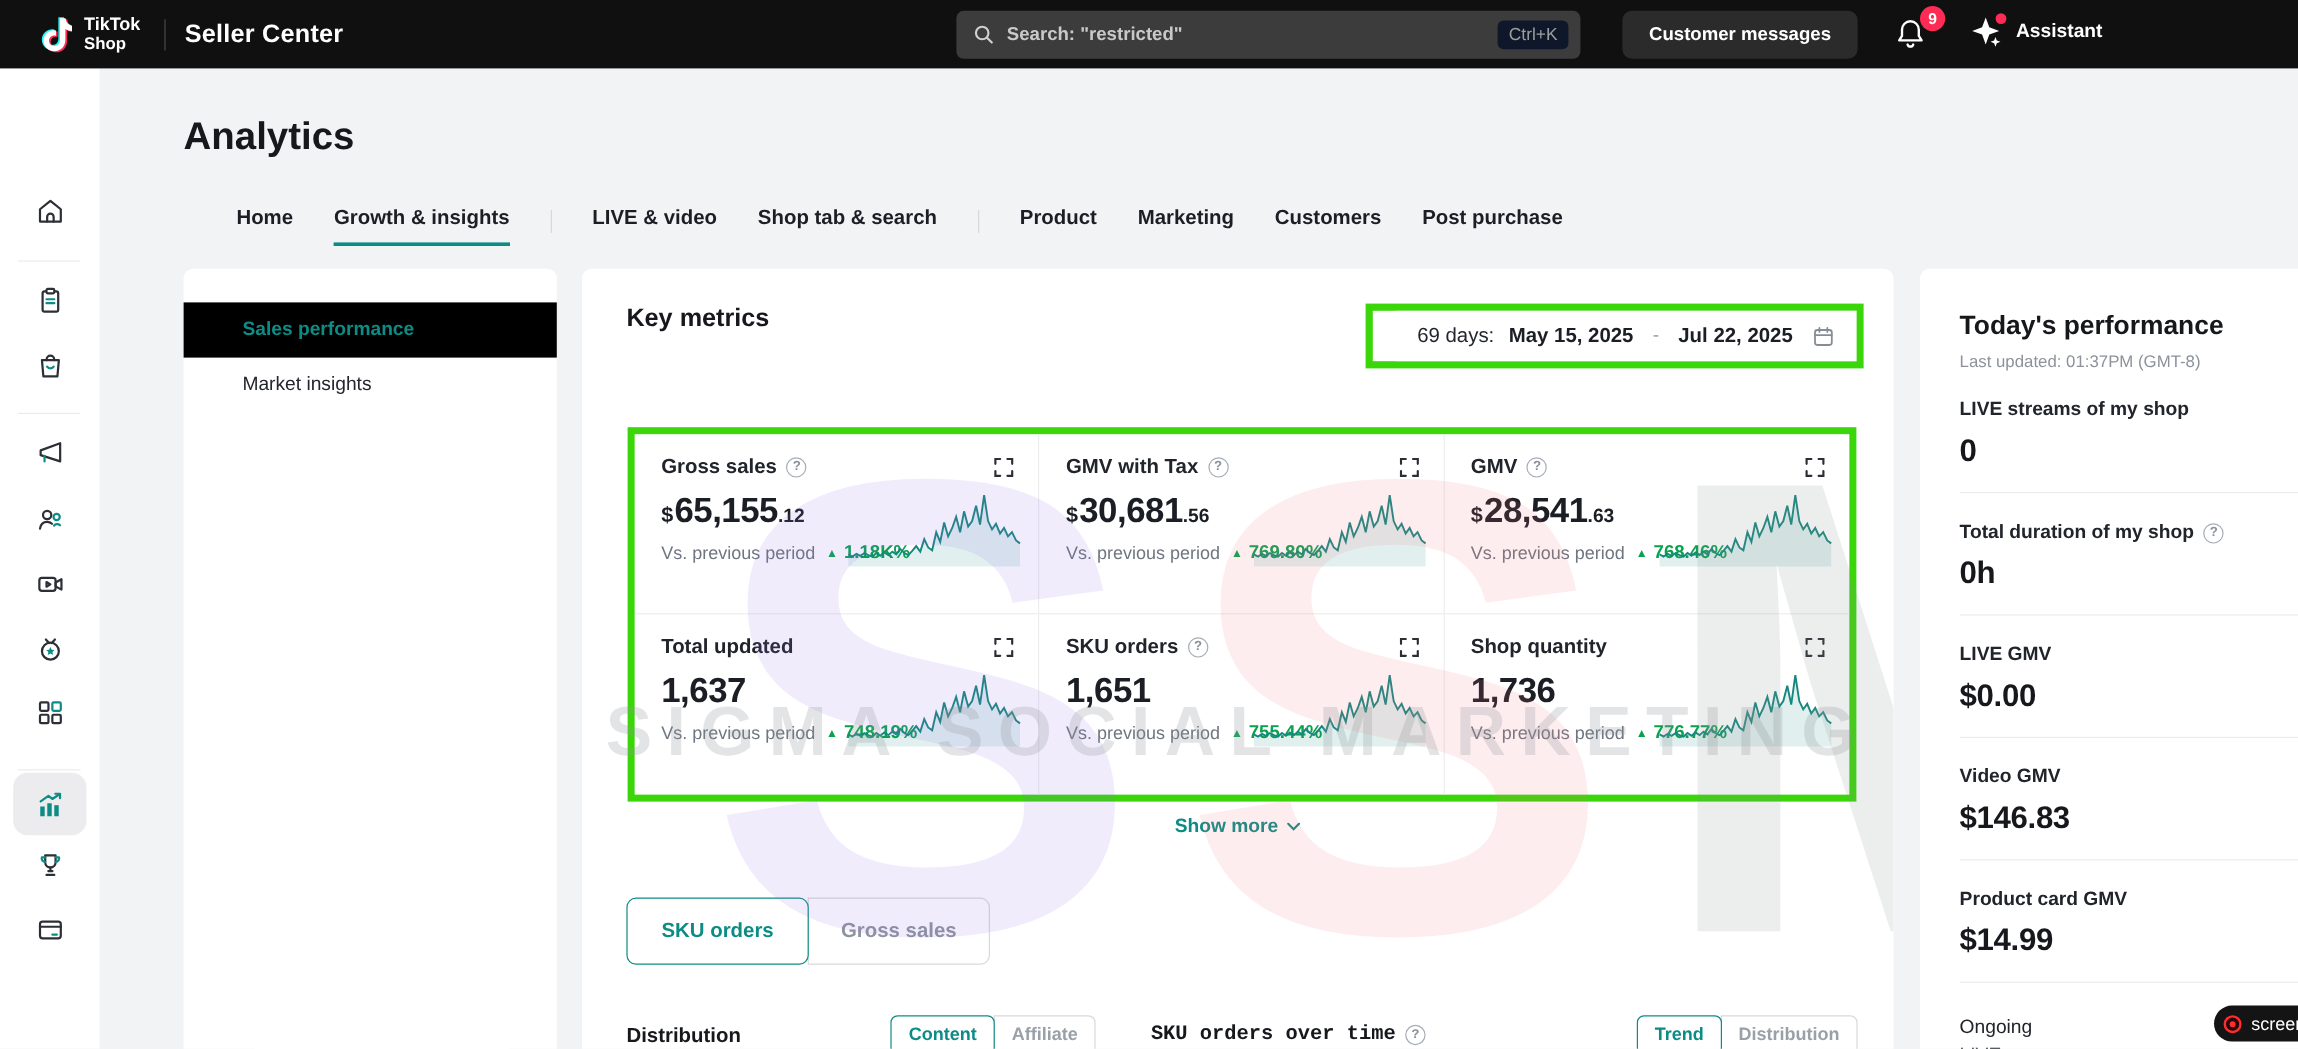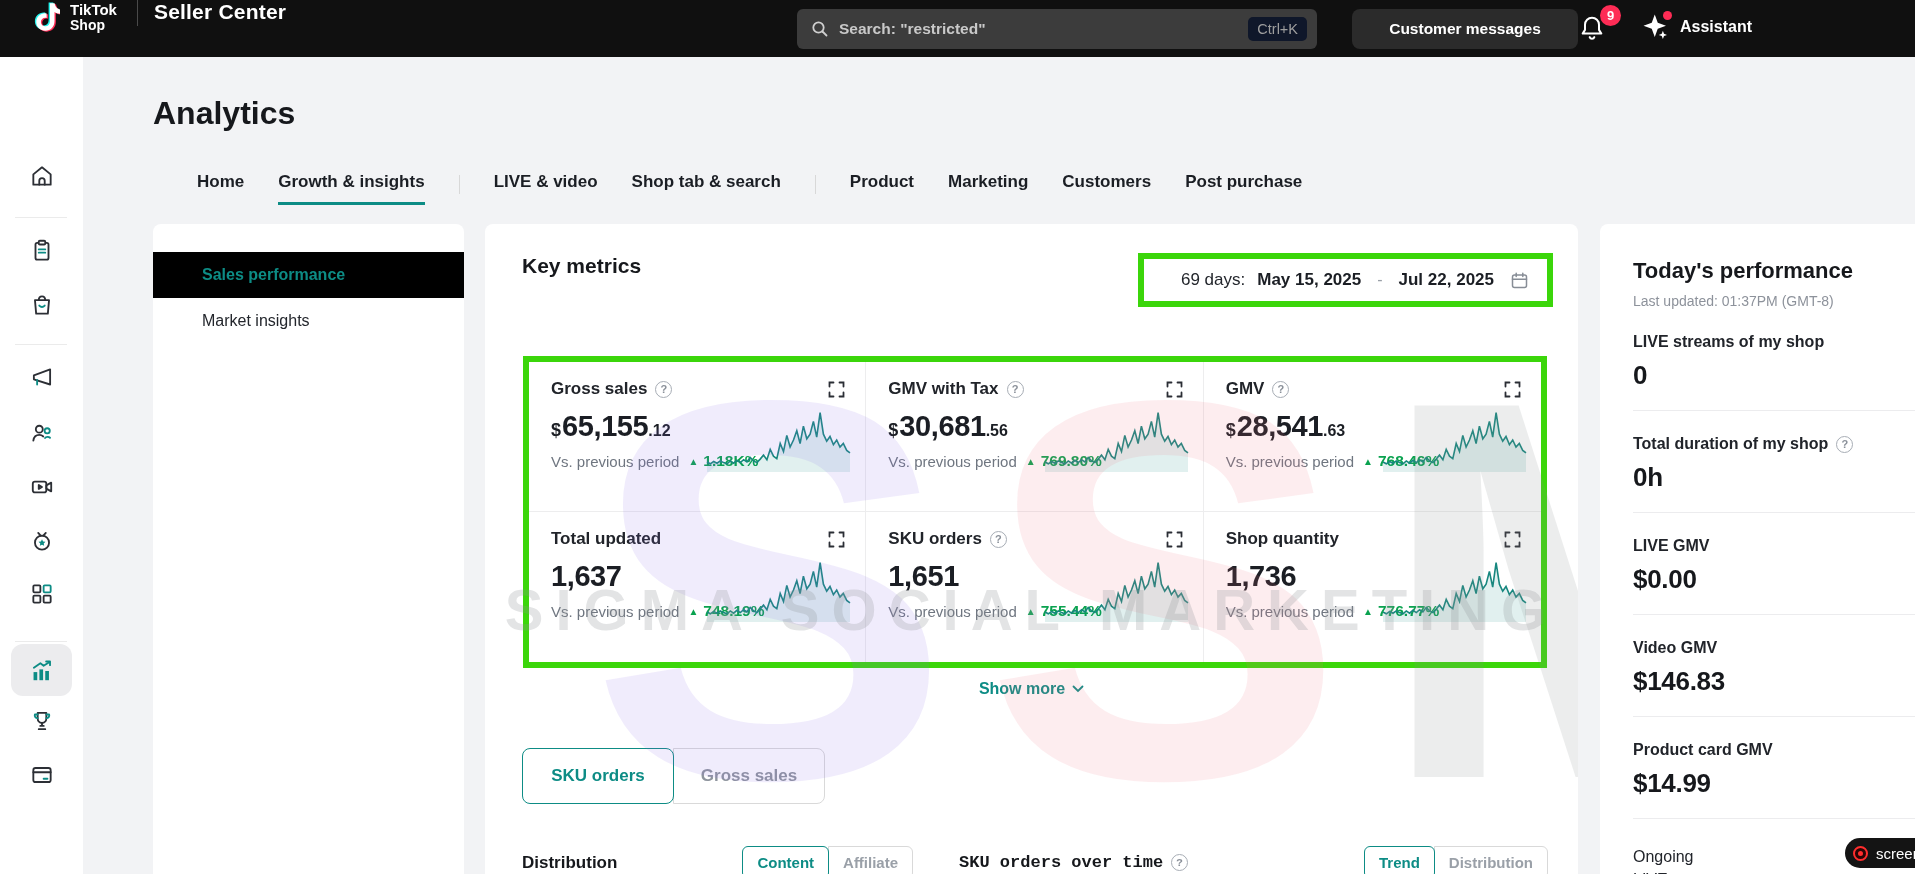--- a/index.html
+++ b/index.html
@@ -5,31 +5,31 @@
   :root{
     --accent:#0d8c85; --positive:#0aa24f; --annotation:#3bd60a; --badge:#fe2c55;
     --ink:#1d2129; --gray:#767c85; --line:#ededee;
   }
   *{margin:0;padding:0;box-sizing:border-box;}
   html,body{width:1915px;height:874px;overflow:hidden;}
   body{font-family:"Liberation Sans","DejaVu Sans",sans-serif;background:#f2f3f5;color:var(--ink);position:relative;}
   svg{display:block;}
 
   
-  .topbar{position:absolute;left:0;top:0;width:1915px;height:57px;background:#101010;display:flex;align-items:flex-start;z-index:100;}
+  .topbar{position:absolute;left:0;top:0;width:1915px;height:57px;background:#101010;display:flex;align-items:center;z-index:100;}
   .logo-wrap{display:flex;align-items:center;gap:10px;margin-left:30px;}
   .logo-text{color:#fff;font-weight:700;line-height:1.05;}
   .logo-text .l1{font-size:15px;}
   .logo-text .l2{font-size:14px;}
   .top-divider{width:1px;height:26px;background:#4a4a4a;margin:0 16px 0 20px;}
   .product-name{color:#fff;font-size:21px;font-weight:700;letter-spacing:.2px;}
   .searchbox{position:absolute;left:797px;top:9px;width:520px;height:40px;background:#3c3c3c;border-radius:6px;display:flex;align-items:center;padding:0 10px 0 14px;}
   .searchbox .ph{color:#c9c9c9;font-size:15.5px;font-weight:600;margin-left:10px;flex:1;}
   .searchbox .kbd{color:#9e9e9e;font-size:14.5px;background:#0f172a;border-radius:5px;padding:4px 9px;}
-  .btn-dark{position:absolute;left:1352px;top:9px;width:226px;height:40px;background:#2b2b2b;border:none;border-radius:8px;color:#fff;font-size:15.5px;font-weight:600;font-family:inherit;}
+  .btn-dark{position:absolute;left:1352px;top:9px;width:196px;height:40px;background:#2b2b2b;border:none;border-radius:8px;color:#fff;font-size:15.5px;font-weight:600;font-family:inherit;}
   .bell-wrap{position:absolute;left:1578px;top:13px;width:34px;height:34px;}
   .badge{position:absolute;right:-9px;top:-8px;min-width:21px;height:21px;border-radius:11px;background:var(--badge);color:#fff;font-size:13px;font-weight:700;display:flex;align-items:center;justify-content:center;padding:0 4px;}
   .assistant{position:absolute;left:1641px;top:11px;display:flex;align-items:center;gap:9px;color:#fff;}
   .assistant .lbl{font-size:16px;font-weight:600;}
   .spark-dot{position:absolute;left:22px;top:0px;width:9px;height:9px;border-radius:50%;background:var(--badge);}
 
   
   .sidebar{position:absolute;left:0;top:57px;width:83px;height:817px;background:#fff;z-index:50;}
   .side-ic{position:absolute;left:29px;width:26px;height:26px;color:#2c2f35;}
   .side-div{position:absolute;left:15px;width:52px;height:1px;background:#ebebeb;}

